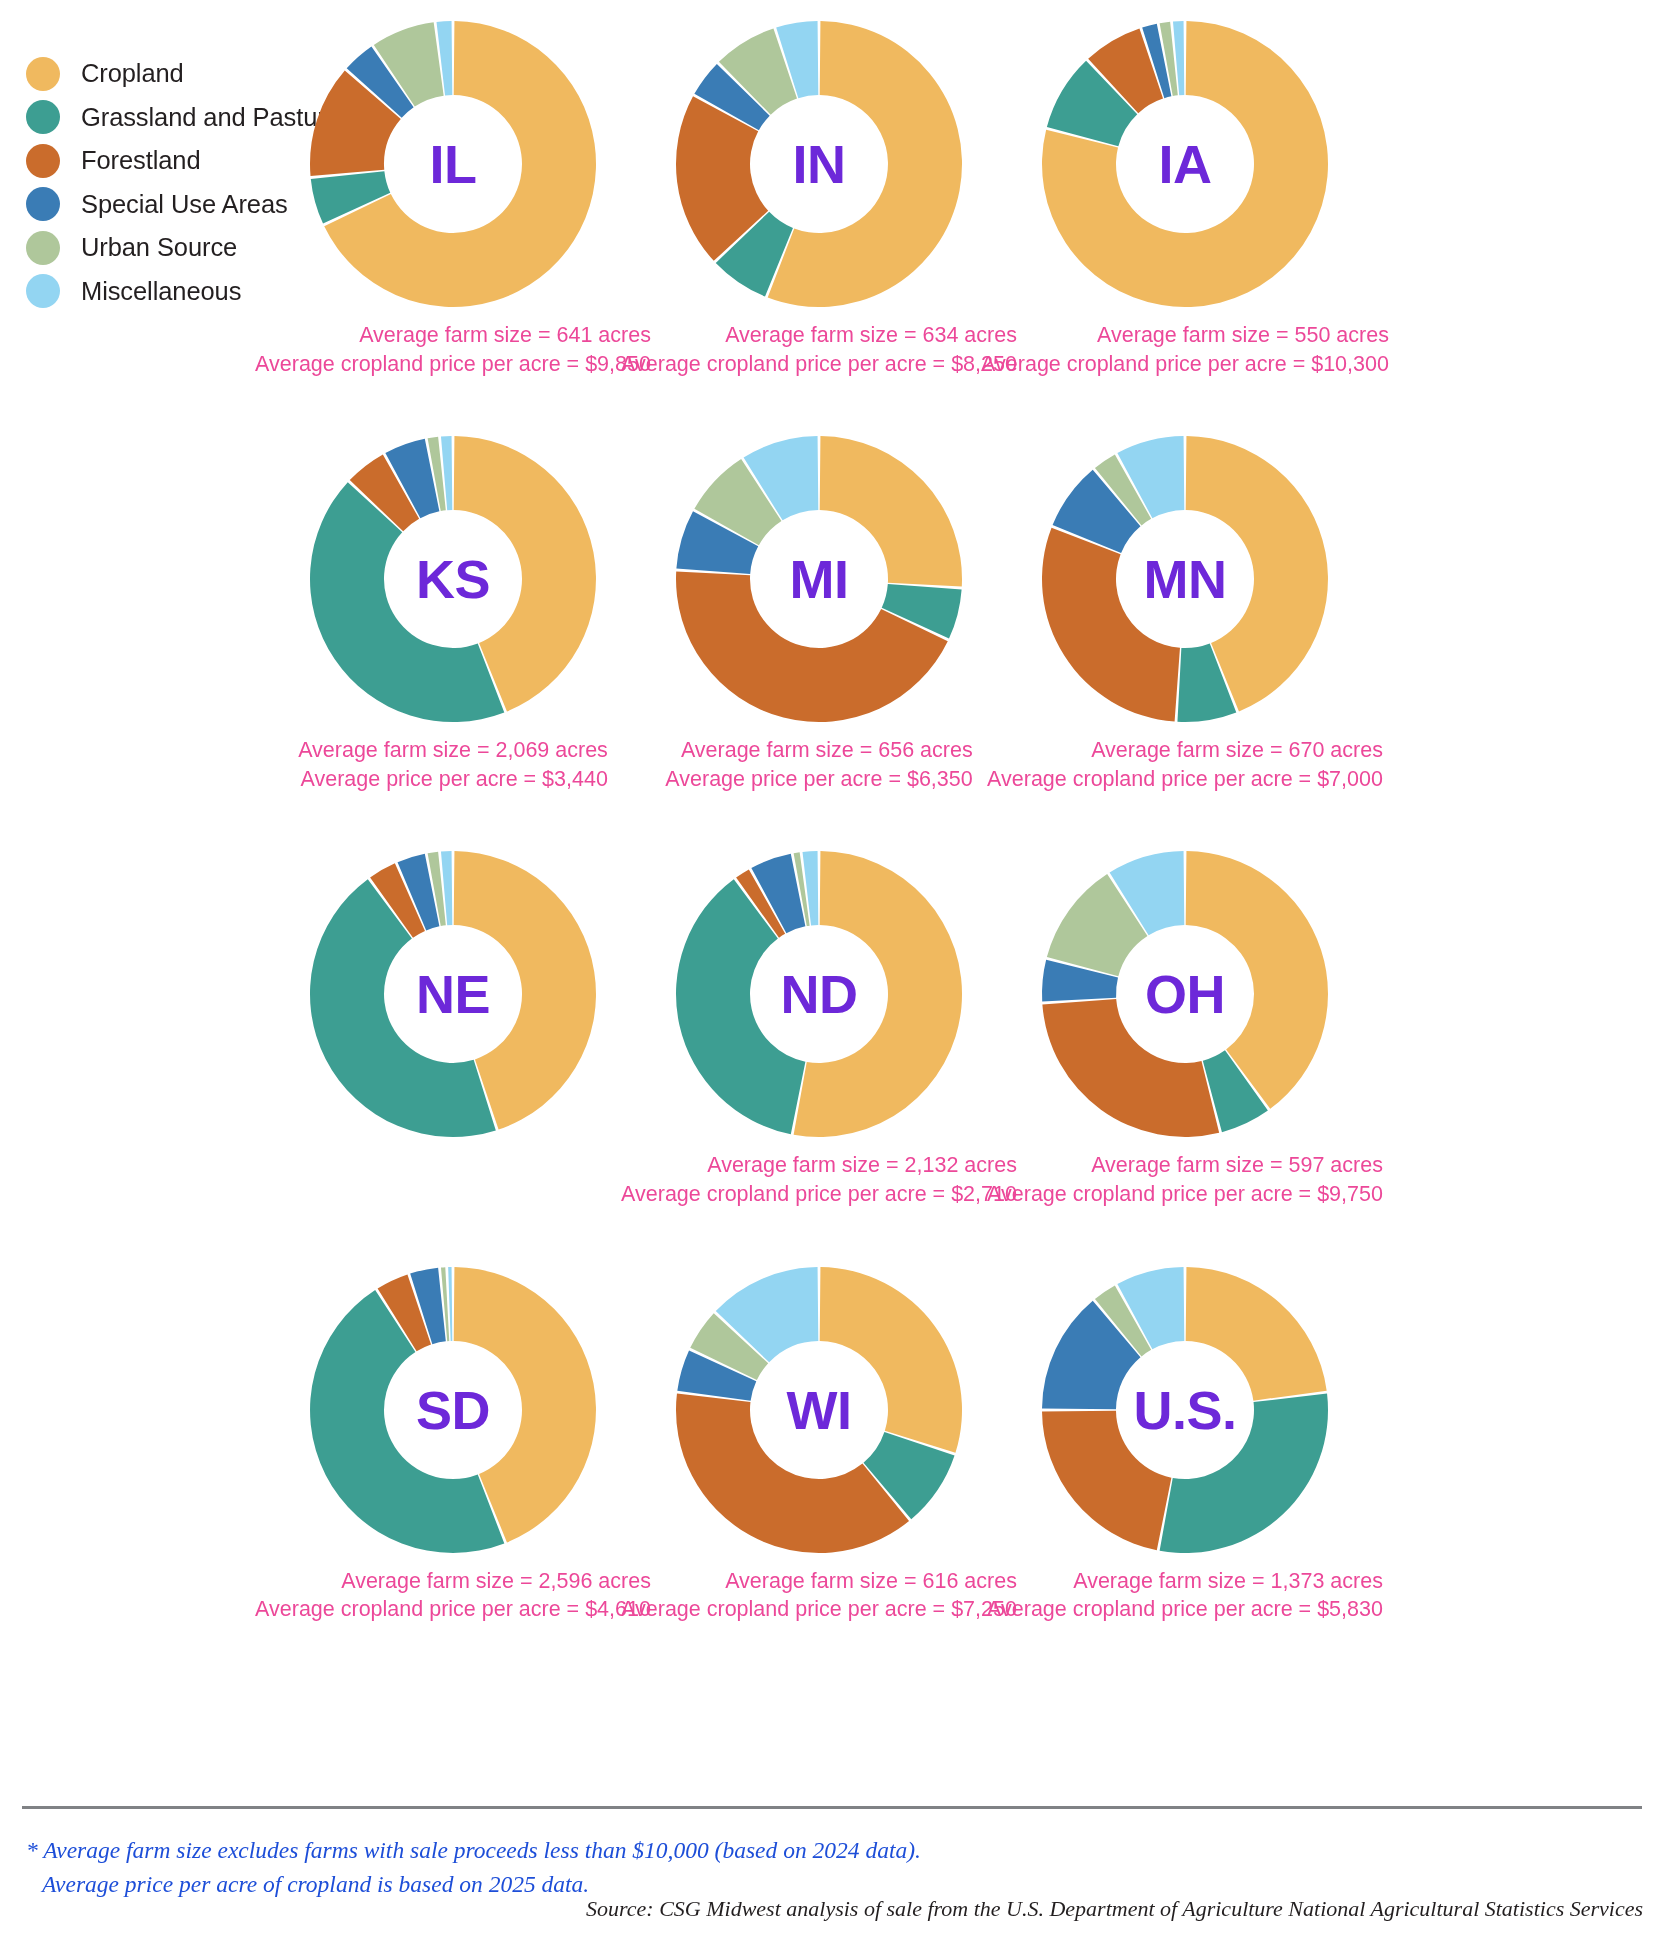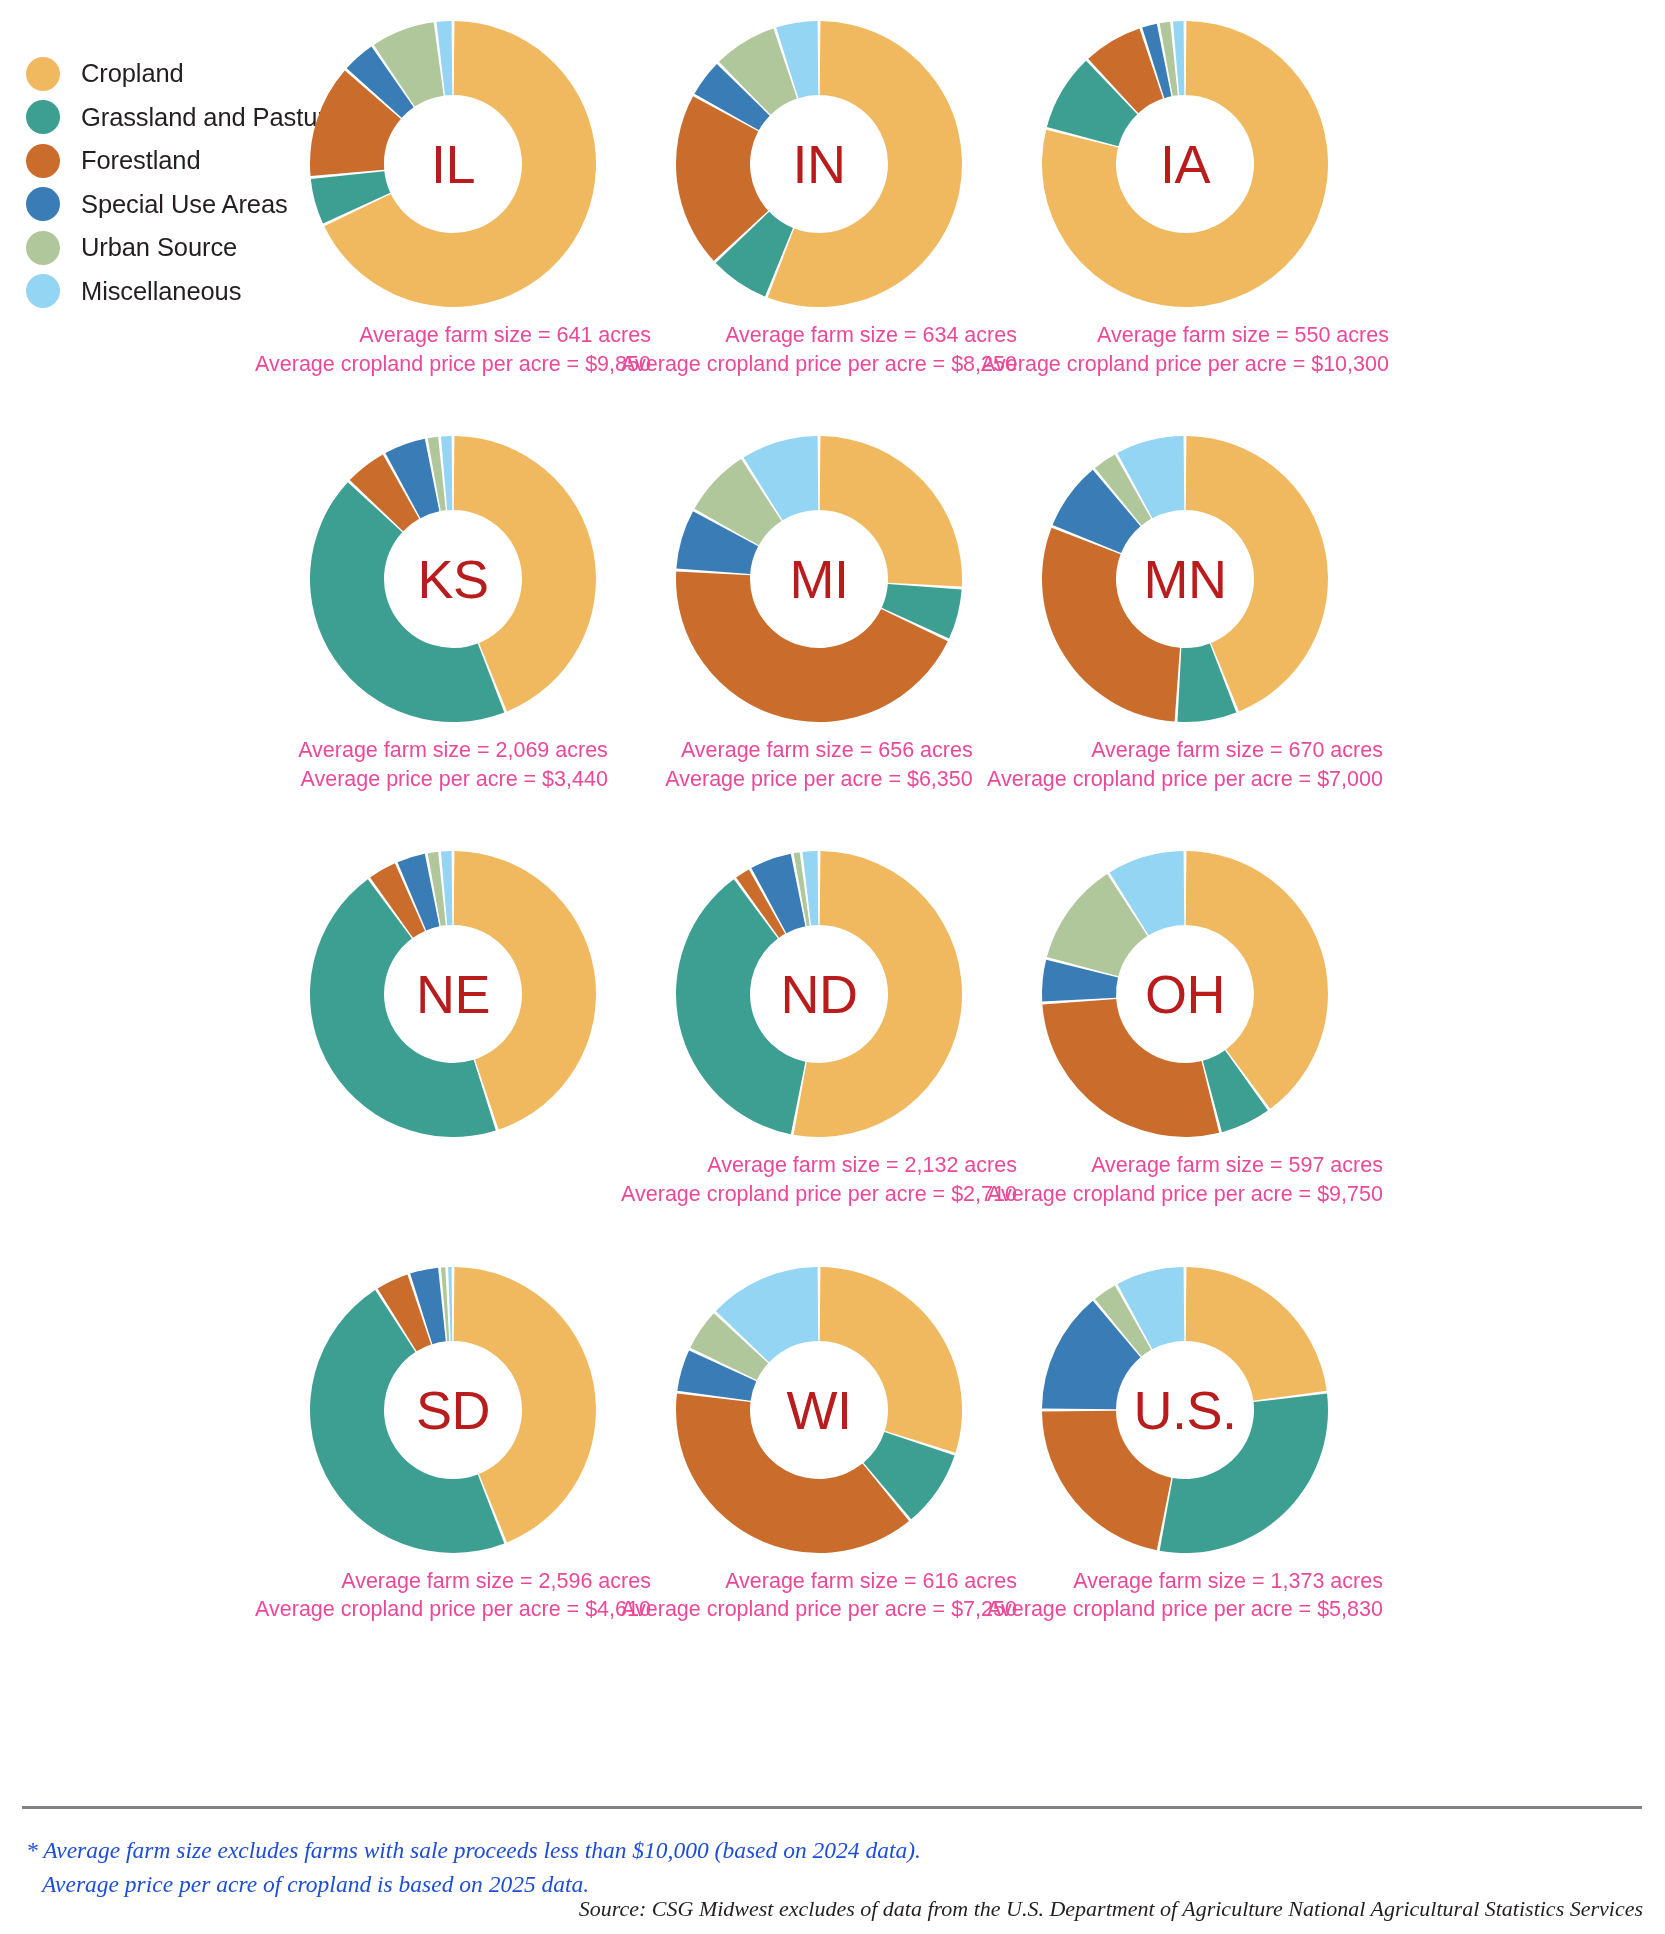--- a/index.html
+++ b/index.html
@@ -60,22 +60,22 @@
   .donut-wrap {
     position: relative;
     width: 292px; height: 292px;
   }
   .donut-wrap svg { display: block; }
   .donut-center-label {
     position: absolute;
     left: 0; top: 0; right: 0; bottom: 0;
     display: flex; align-items: center; justify-content: center;
     font-size: 54px;
-    font-weight: normal;
-    color: #b91c1c;
+    font-weight: bold;
+    color: #6d28d9;
     letter-spacing: -0.5px;
     pointer-events: none;
   }
   .chart-caption {
     margin-top: 11px;
     text-align: right;
     font-size: 21.5px;
     line-height: 1.33;
     color: #ec4899;
     white-space: nowrap;
@@ -356,13 +356,13 @@
         </div>
       </div>
     </div>
   </div>
 
 <div id="footer-rule"></div>
 <div id="footnote">
   <span>* Average farm size excludes farms with sale proceeds less than $10,000 (based on 2024 data).</span>
   <span class="ind">Average price per acre of cropland is based on 2025 data.</span>
 </div>
-<div id="source">Source: CSG Midwest excludes of data from the U.S. Department of Agriculture National Agricultural Statistics Services</div>
+<div id="source">Source: CSG Midwest analysis of sale from the U.S. Department of Agriculture National Agricultural Statistics Services</div>
 
 </body></html>

